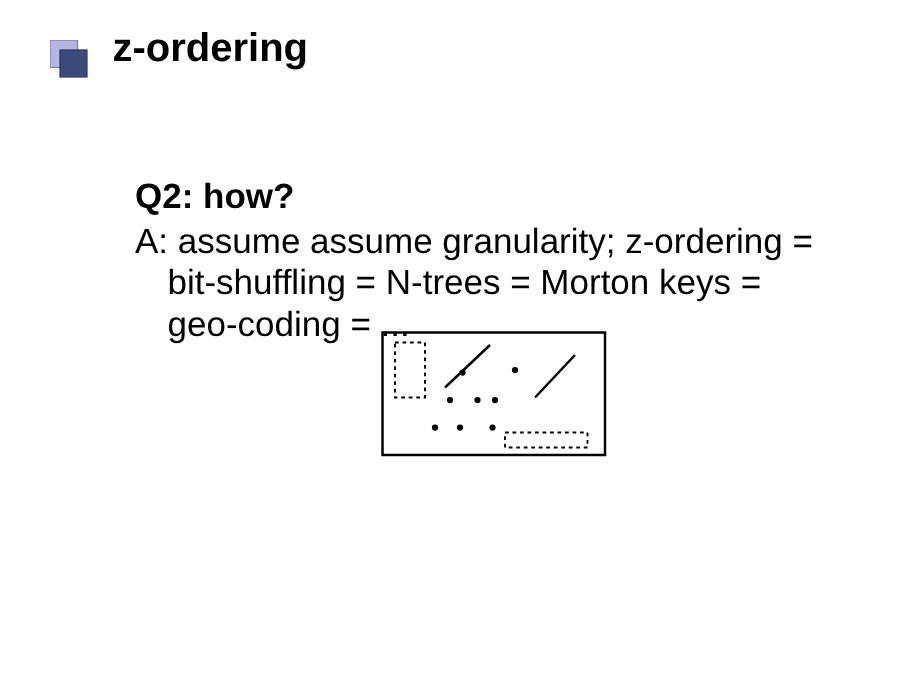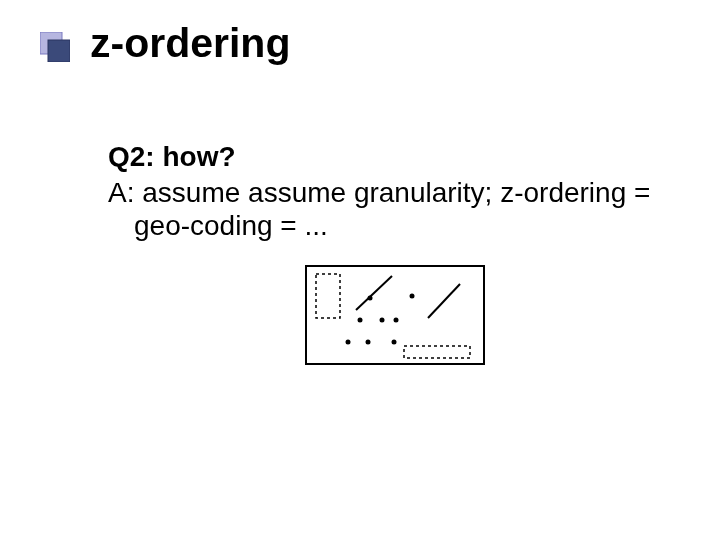--- a/index.html
+++ b/index.html
@@ -6,21 +6,21 @@
   html, body { width: 720px; height: 540px; background: #fff; font-family: Arial, Helvetica, sans-serif; }
   .slide { position: relative; width: 720px; height: 540px; }
   .bullet-icon {
     position: absolute;
     left: 40px; top: 32px;
     width: 30px; height: 30px;
   }
   .title {
     position: absolute;
     left: 90px; top: 20px;
-    font-size: 41px;
+    font-size: 32px;
     color: #000;
   }
   .body {
     position: absolute;
     left: 108px; top: 140px;
     width: 560px;
     font-size: 28px;
     line-height: 1.2;
     color: #000;
   }
@@ -43,20 +43,21 @@
     <rect x="8" y="8" width="22" height="22" fill="#3b4a7a" stroke="#2a3560" stroke-width="1"></rect>
   </svg>
 </div>
 
 <h1 class="title">z-ordering</h1>
 
 <div class="body">
   <div class="p1">Q2: how?</div>
   <div class="p2">
     <span>A: assume assume granularity; z-ordering =</span>
+    <span class="indent">bit-shuffling = N-trees = Morton keys =</span>
     <span class="indent">geo-coding = ...</span>
   </div>
 </div>
 
 <div class="diagram">
   <svg width="190" height="110" viewBox="0 0 190 110">
 
     <rect x="6" y="6" width="178" height="98" fill="none" stroke="#000" stroke-width="2"></rect>
 
     <rect x="16" y="14" width="24" height="44" fill="none" stroke="#000" stroke-width="1.5" stroke-dasharray="3,3"></rect>

